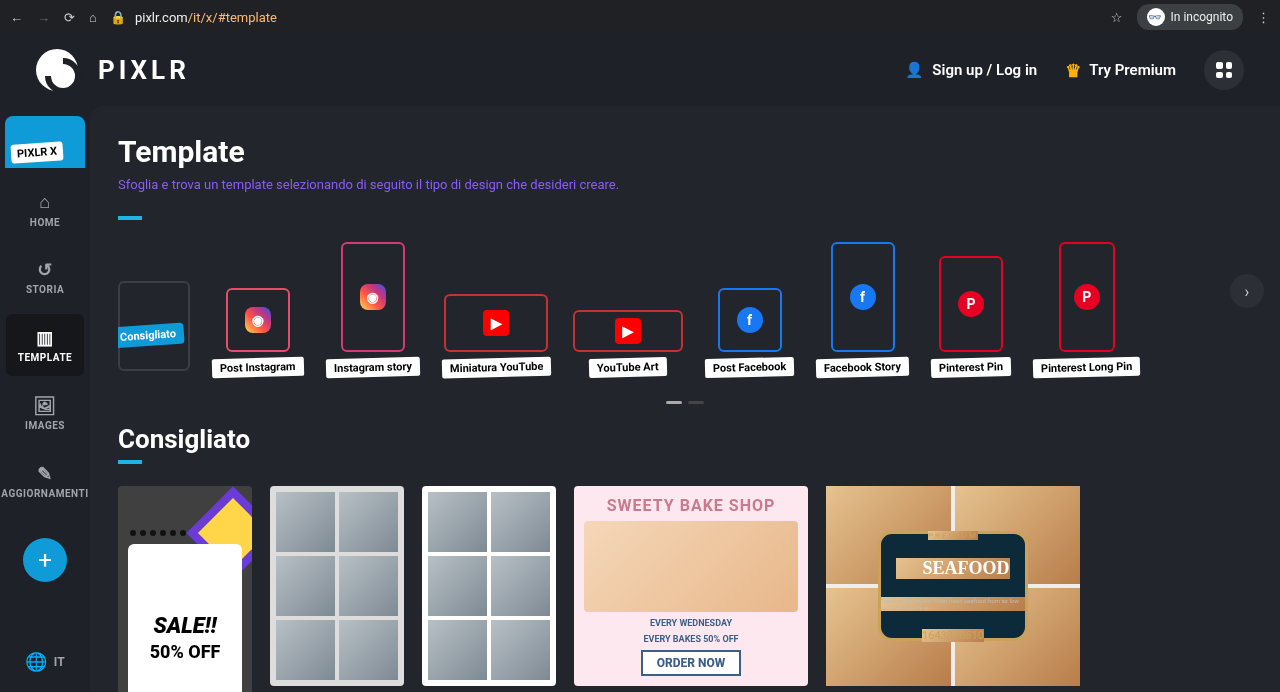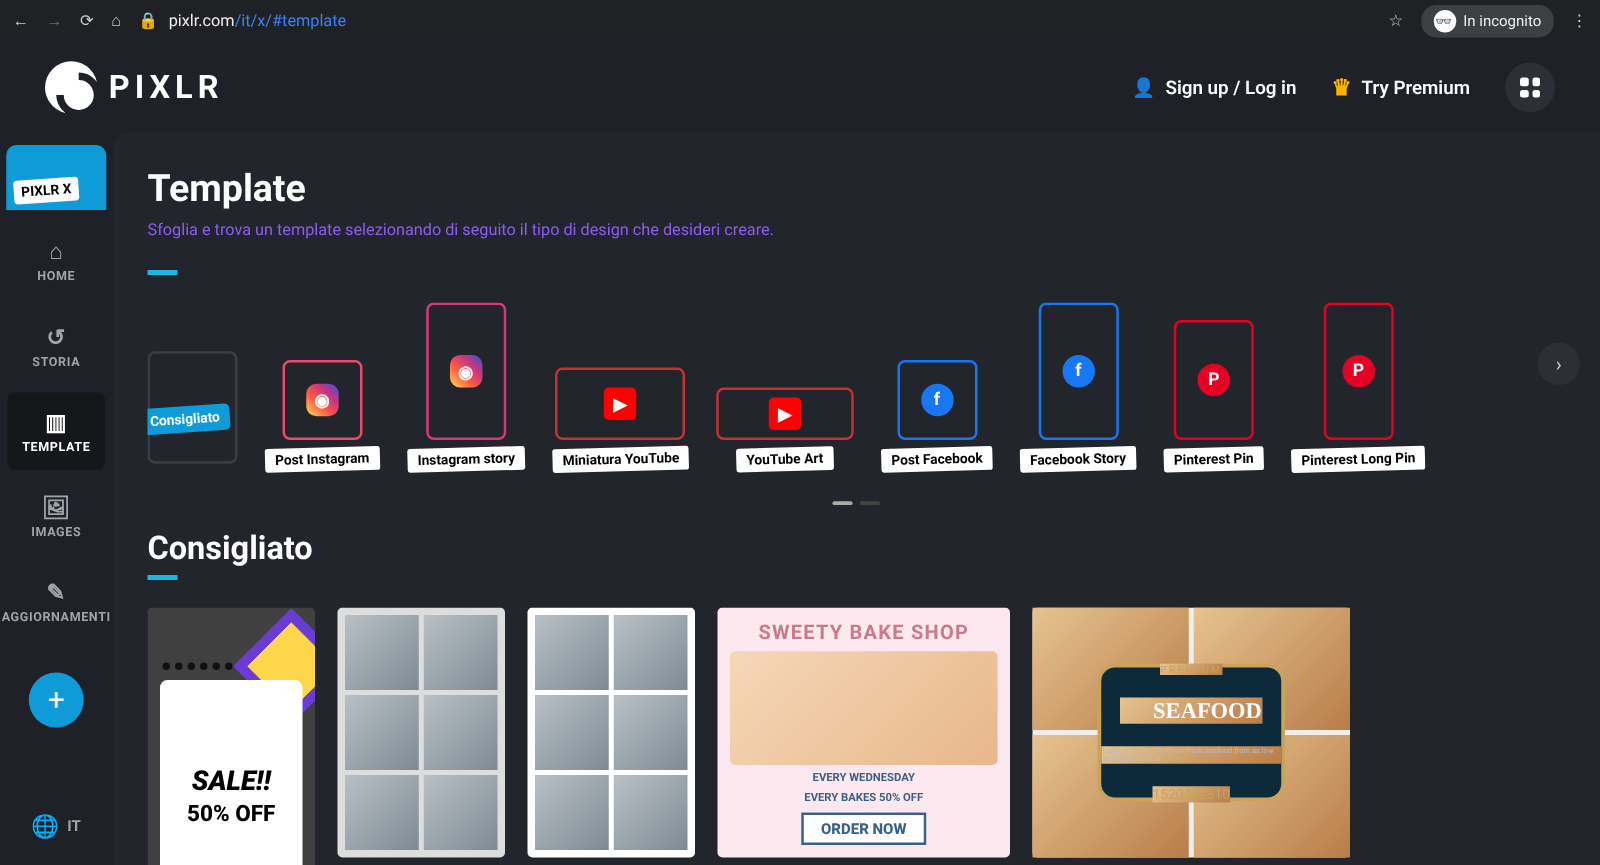--- a/index.html
+++ b/index.html
@@ -3,28 +3,28 @@
 <meta charset="utf-8">
 <style>
 * { margin:0; padding:0; box-sizing:border-box; font-family:-apple-system,BlinkMacSystemFont,"Segoe UI",Roboto,Helvetica,Arial,sans-serif; }
 body { background:#1e2127; color:#fff; width:1280px; height:692px; overflow:hidden; }
 
 
 .chrome { height:34px; background:#202124; display:flex; align-items:center; padding:0 10px; gap:14px; color:#ccc; font-size:13px; }
 .chrome .nav-icons { display:flex; gap:14px; align-items:center; }
 .chrome .addr { flex:1; display:flex; align-items:center; gap:8px; background:#202124; padding:4px 0; }
 .chrome .url-host { color:#eee; }
-.chrome .url-path { color:#3b82f6; }
+.chrome .url-path { color:#fdba74; }
 .chrome .right { display:flex; align-items:center; gap:14px; }
 .inc-badge { display:flex; align-items:center; gap:6px; background:#3c4043; padding:4px 10px; border-radius:12px; font-size:12px; color:#eee;}
 .inc-circle{width:18px;height:18px;border-radius:50%;background:#fff;color:#333;display:flex;align-items:center;justify-content:center;font-size:11px;}
 
 
 .app-header { height:72px; display:flex; align-items:center; justify-content:space-between; padding:0 36px; }
-.logo { display:flex; align-items:center; gap:9px; }
+.logo { display:flex; align-items:center; gap:20px; }
 .logo-mark { width:42px; height:42px; border-radius:50%; background:#fff; position:relative; }
 .logo-mark::after{content:"";position:absolute;top:9px;left:9px;width:24px;height:24px;border:6px solid #1e2127;border-left-color:transparent;border-radius:50%;transform:rotate(45deg);}
 .logo-text { font-size:26px; font-weight:700; letter-spacing:4px; }
 .header-actions { display:flex; align-items:center; gap:28px; }
 .ha-item { display:flex; align-items:center; gap:8px; font-weight:600; font-size:15px; cursor:pointer; }
 .crown { color:#ffb300; font-size:18px; }
 .grid-btn { width:40px; height:40px; border-radius:50%; background:#2c2f36; display:flex; align-items:center; justify-content:center; cursor:pointer; }
 .grid-dots { width:16px; height:16px; display:grid; grid-template-columns:1fr 1fr; gap:3px; }
 .grid-dots span { background:#fff; border-radius:2px; }
 
@@ -281,18 +281,18 @@
       </div>
       <div class="thumb t5">
         <div></div>
           <div></div>
           <div></div>
           <div></div>
         <div class="badge">
           <div class="prem">PREMIUM</div>
           <div class="seaf">SEAFOOD</div>
           <div class="tiny">Taste of Japan. Air flown fresh seafood from as low as $28. Enquire at</div>
-          <div class="num">1520442810</div>
+          <div class="num">1643878610</div>
         </div>
       </div>
     </div>
   </div>
 </div>
 
 </body></html>

